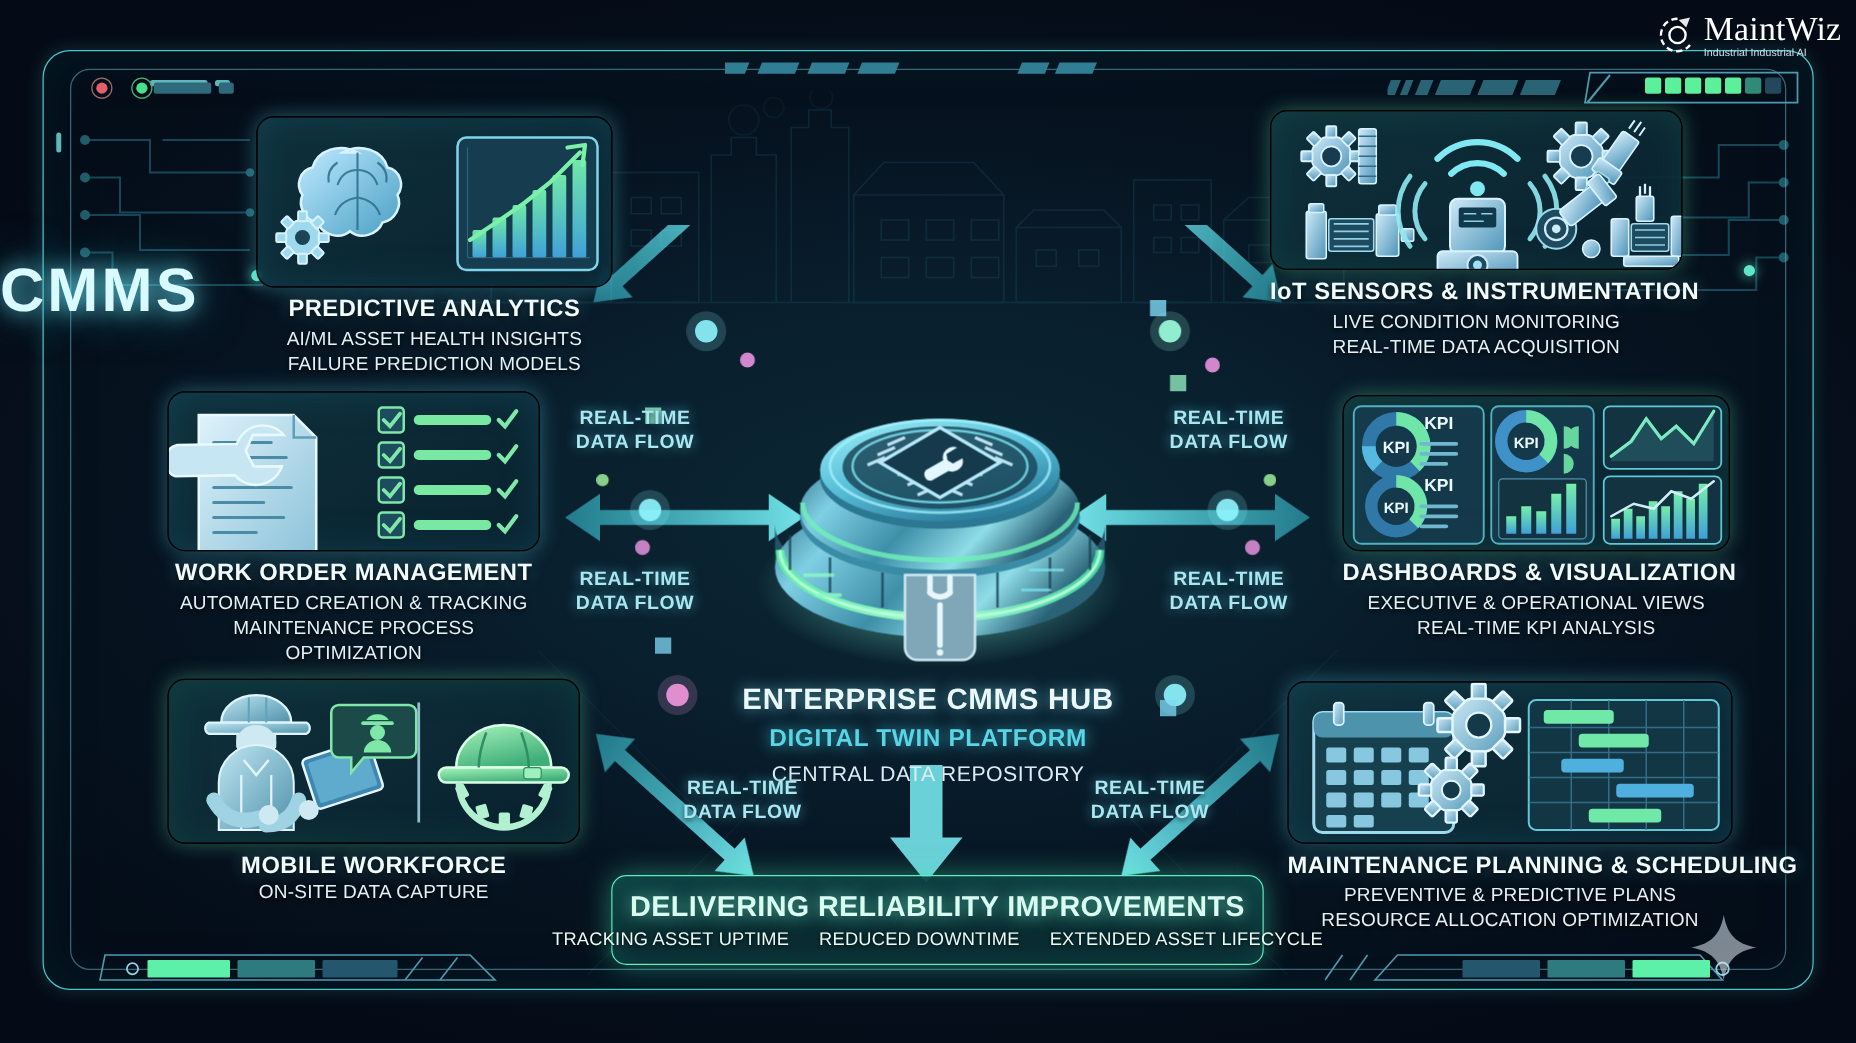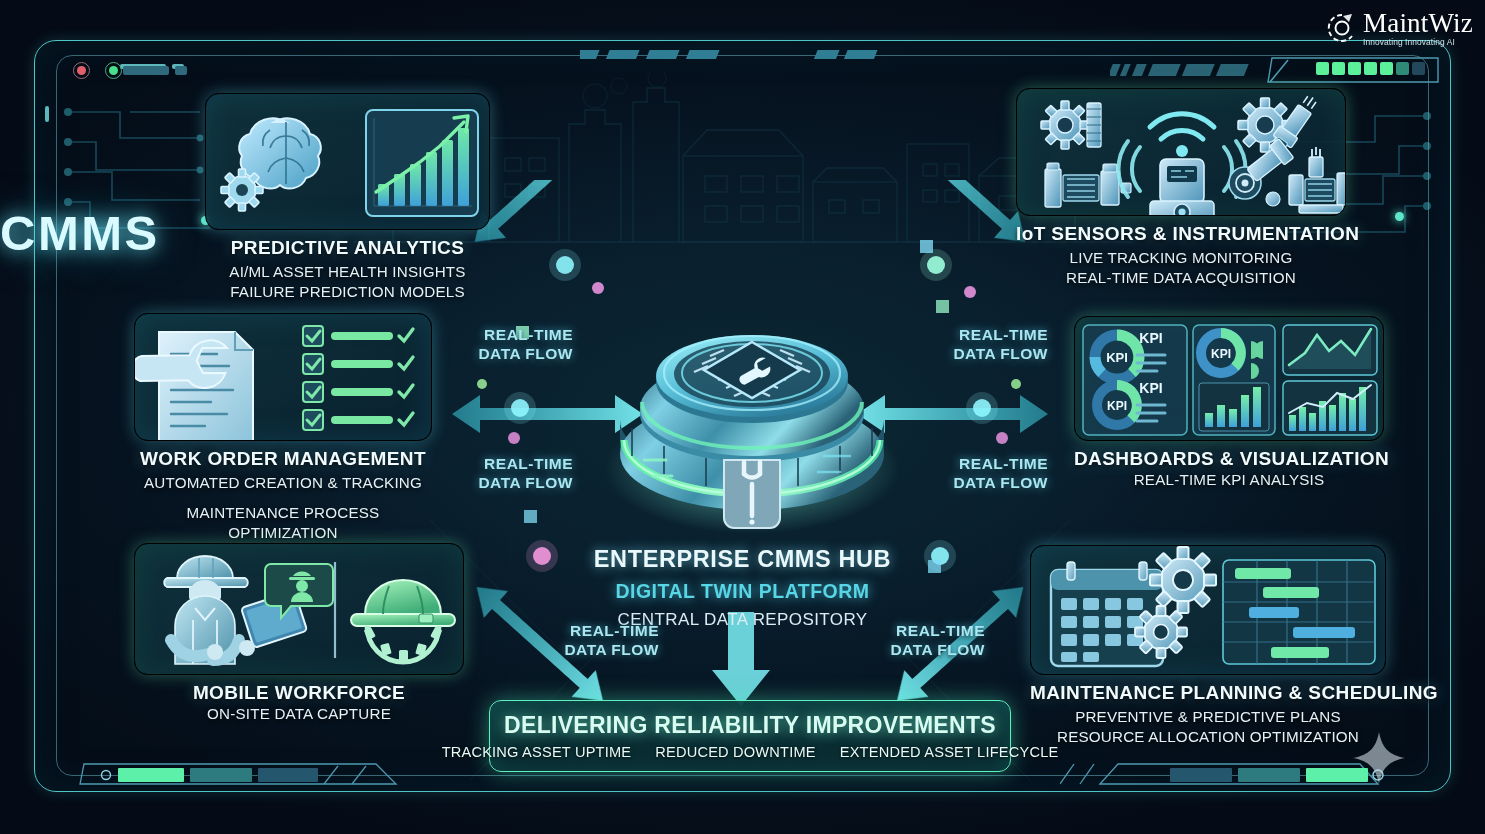--- a/index.html
+++ b/index.html
@@ -86,21 +86,21 @@
   .panel .psub {
     font-size: 15.2px; color: #e4f1f6; text-align: center; line-height: 1.32;
     letter-spacing: .2px; margin-top: 3px;
     text-shadow: 0 2px 4px rgba(0,0,0,.9);
   }
   .cyanart { border-color: #54c9dd; box-shadow: 0 0 16px rgba(84,201,221,.40), inset 0 0 28px rgba(20,80,100,.5); }
   .greenart{ border-color: #5fe0a6; box-shadow: 0 0 16px rgba(95,224,166,.38), inset 0 0 28px rgba(20,80,70,.5); }
 
   
   .flow {
-    position: absolute; text-align: right;
+    position: absolute; text-align: center;
     font-size: 15.5px; font-weight: bold; line-height: 1.22;
     color: #a9e7f2; letter-spacing: .5px;
     text-shadow: 0 0 9px rgba(90,210,235,.75), 0 2px 4px rgba(0,0,0,.8);
     white-space: pre-line;
   }
 
   
   .banner {
     position: absolute; left: 489px; top: 700px; width: 522px; height: 72px;
     border: 1.8px solid #5ff0c0; border-radius: 12px;
@@ -669,21 +669,21 @@
             <path d="M27 -4 v-8"></path>
               <path d="M31 -6 v-8"></path>
               <path d="M35 -4 v-8"></path>
           </g>
           <rect x="52" y="12" width="10" height="32" rx="2" fill="url(#mtl)" stroke="#d8f3ff" stroke-width="1.3"></rect>
           <rect x="14" y="44" width="44" height="8" rx="2" fill="url(#mtl)" stroke="#d8f3ff" stroke-width="1.3"></rect>
         </g>
       </svg>
     </div>
     <div class="ptitle">IoT SENSORS &amp; INSTRUMENTATION</div>
-    <div class="psub">LIVE TRACKING MONITORING</div>
+    <div class="psub">LIVE CONDITION MONITORING</div>
     <div class="psub" style="margin-top:0;">REAL-TIME DATA ACQUISITION</div>
   </div>
 
   <div class="panel" style="left:134px; top:313px; width:298px;">
     <div class="art cyanart" style="height:128px;">
       <svg width="298" height="128" viewBox="0 0 298 128">
         <defs>
           <linearGradient id="paperG" x1="0" y1="0" x2="1" y2="1">
             <stop offset="0%" stop-color="#dff2fb"></stop>
               <stop offset="100%" stop-color="#8cc3da"></stop>
@@ -731,21 +731,21 @@
             <rect x="0" y="0" width="20" height="20" rx="3" fill="#1c4c5e" stroke="#7fe8a8" stroke-width="2"></rect>
             <path d="M4 10 l5 5 l8 -10" fill="none" stroke="#7fe8a8" stroke-width="3" stroke-linecap="round"></path>
             <rect x="28" y="6" width="62" height="8" rx="4" fill="#79e8a2"></rect>
             <path d="M96 10 l5 5 l9 -12" fill="none" stroke="#7fe8a8" stroke-width="3.4" stroke-linecap="round"></path>
           </g>
         </g>
       </svg>
     </div>
     <div class="ptitle">WORK ORDER MANAGEMENT</div>
     <div class="psub">AUTOMATED CREATION &amp; TRACKING</div>
-    <div class="psub" style="margin-top:10px;">MAINTENANCE PROCESS OPTIMIZATION</div>
+    <div class="psub" style="margin-top:0;">MAINTENANCE PROCESS OPTIMIZATION</div>
   </div>
 
   <div class="panel" style="left:1074px; top:316px; width:310px;">
     <div class="art greenart" style="height:125px;">
       <svg width="310" height="125" viewBox="0 0 310 125">
         <defs>
           <linearGradient id="bvG" x1="0" y1="1" x2="0" y2="0">
             <stop offset="0%" stop-color="#3fa0d8"></stop>
               <stop offset="100%" stop-color="#76eeaa"></stop>
           </linearGradient>
@@ -813,20 +813,21 @@
             <rect x="254" y="88" width="7" height="26"></rect>
             <rect x="264" y="76" width="7" height="38"></rect>
             <rect x="274" y="82" width="7" height="32"></rect>
             <rect x="284" y="70" width="7" height="44"></rect>
           </g>
           <path d="M214 96 L232 86 L248 90 L262 76 L278 82 L296 68" fill="none" stroke="#cfeefa" stroke-width="2" stroke-linecap="round"></path>
         </g>
       </svg>
     </div>
     <div class="ptitle">DASHBOARDS &amp; VISUALIZATION</div>
+    <div class="psub">EXECUTIVE &amp; OPERATIONAL VIEWS</div>
     <div class="psub" style="margin-top:0;">REAL-TIME KPI ANALYSIS</div>
   </div>
 
   <div class="panel" style="left:134px; top:543px; width:330px;">
     <div class="art greenart" style="height:132px;">
       <svg width="330" height="132" viewBox="0 0 330 132">
         <defs>
           <linearGradient id="manG" x1="0" y1="0" x2="1" y2="1">
             <stop offset="0%" stop-color="#bfe6f2"></stop>
               <stop offset="100%" stop-color="#4f92ab"></stop>
@@ -1005,21 +1006,21 @@
   <div class="logo">
     <svg width="34" height="34" viewBox="0 0 34 34">
       <g fill="none" stroke="#ffffff" stroke-width="1.9">
         <path d="M17 4 a13 13 0 1 0 10 21" stroke-dasharray="5 3"></path>
         <circle cx="17" cy="17" r="6.5"></circle>
       </g>
       <path d="M18 5 L27 3 L24 11 Z" fill="#ffffff" opacity=".9"></path>
     </svg>
     <div class="ltext">
       <div class="lname">MaintWiz</div>
-      <div class="ltag">Innovating Innovating AI</div>
+      <div class="ltag">Industrial Industrial AI</div>
     </div>
   </div>
 
   <svg class="sparkle" width="56" height="56" viewBox="0 0 56 56">
     <path d="M28 2 C31 18 38 25 54 28 C38 31 31 38 28 54 C25 38 18 31 2 28 C18 25 25 18 28 2 Z" fill="#cfdde6" opacity=".70"></path>
   </svg>
 
 </div>
 
 </body></html>

